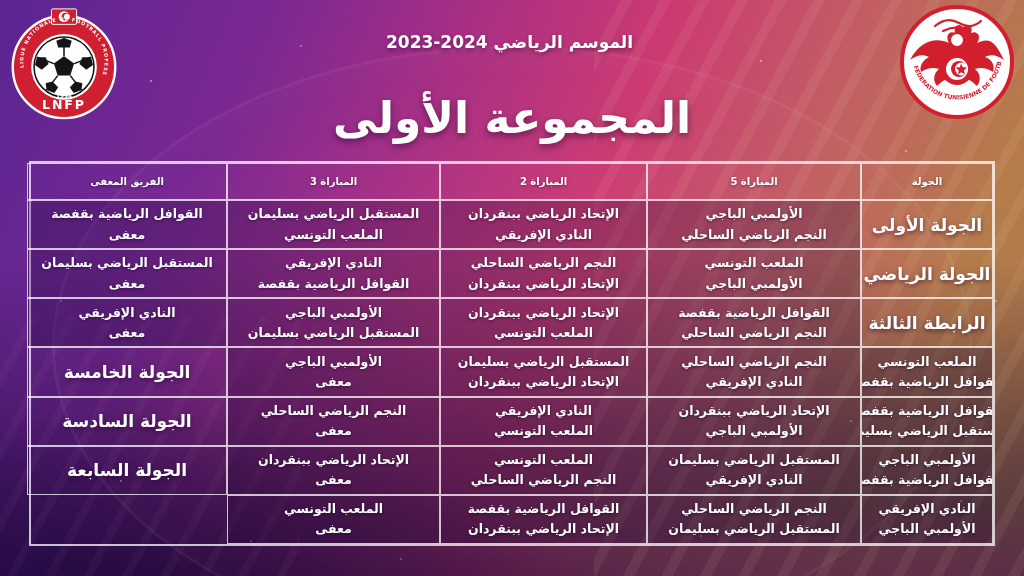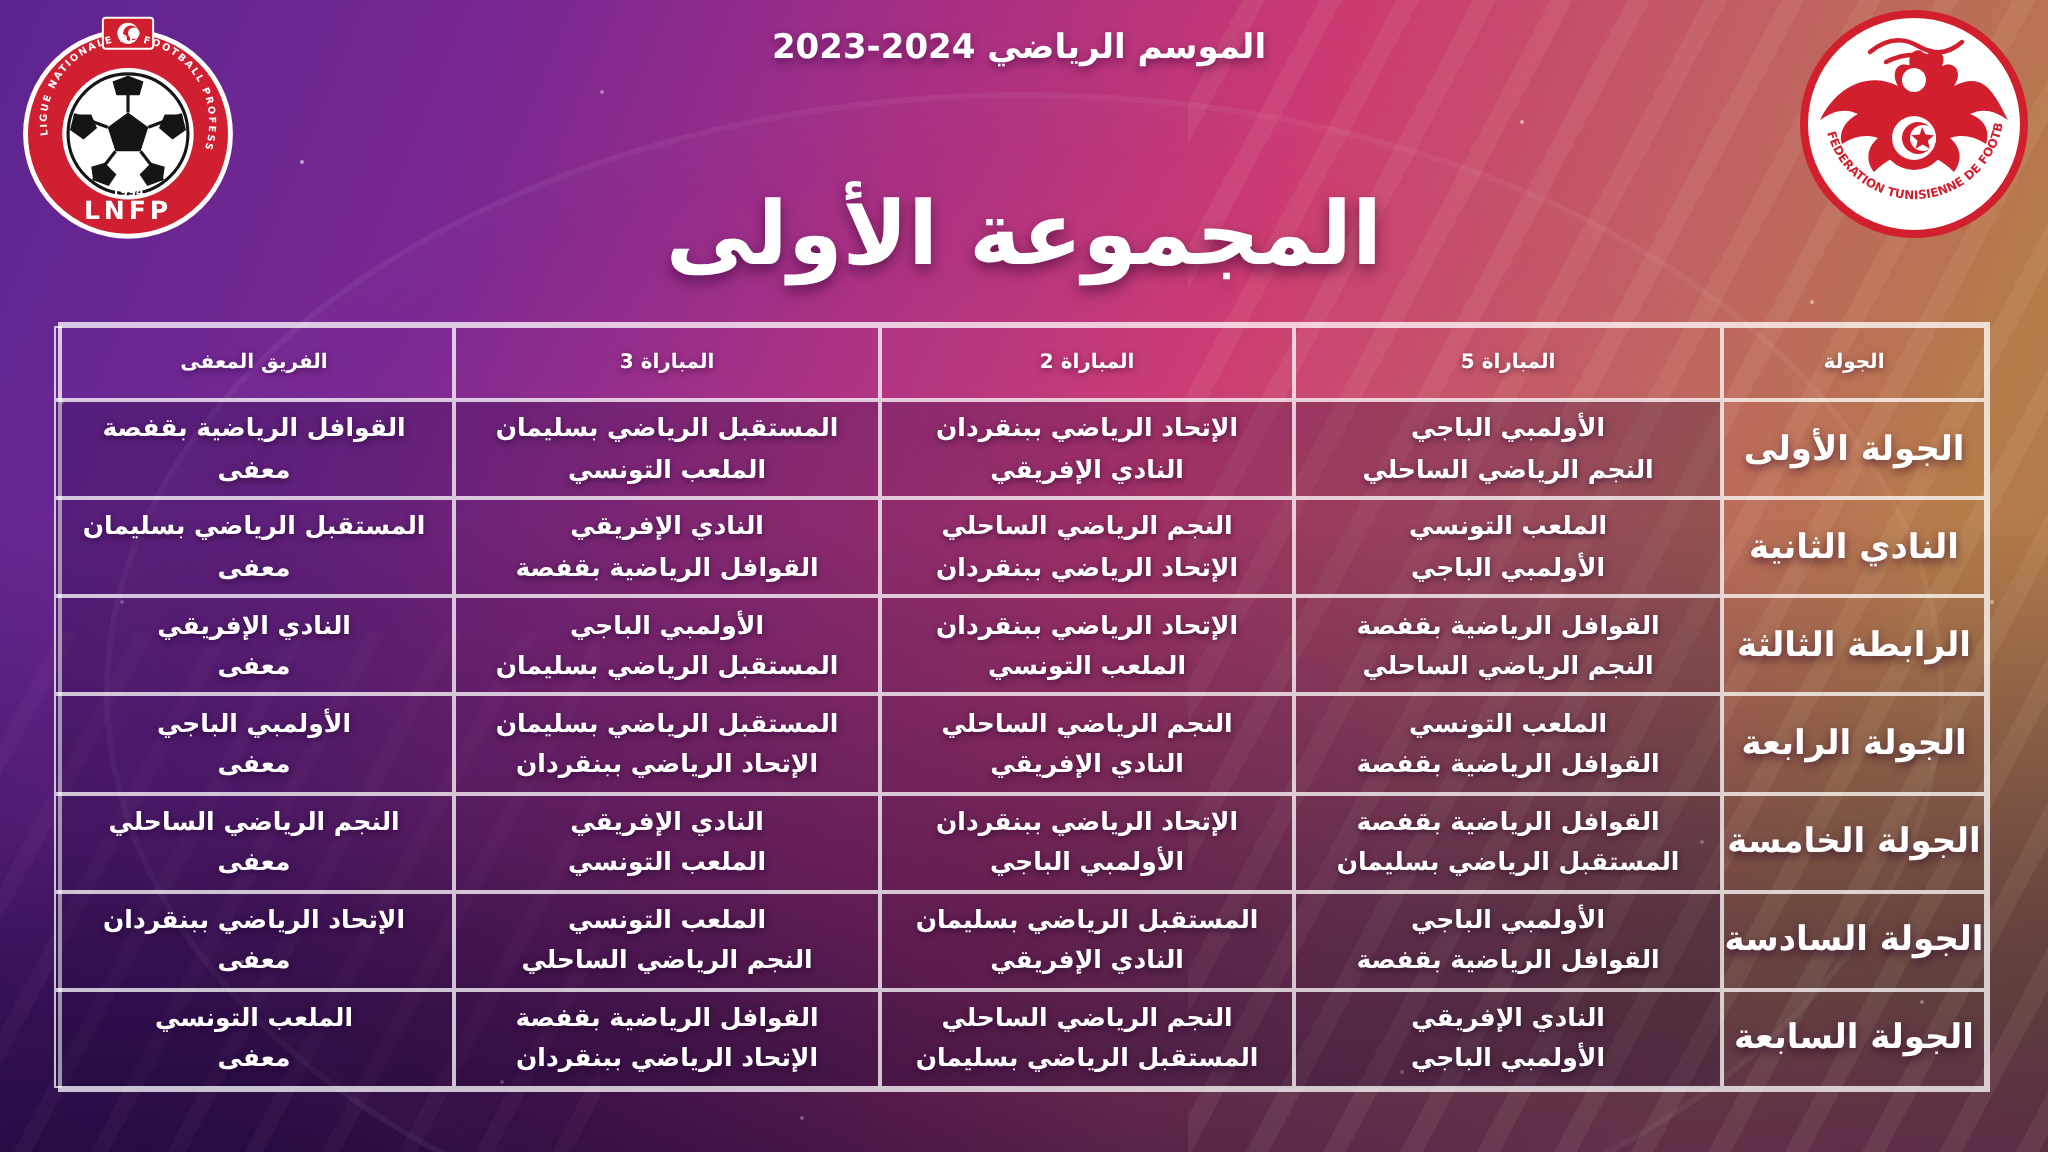--- a/index.html
+++ b/index.html
@@ -20,21 +20,21 @@
   .stripes-left{position:absolute;left:0;bottom:0;width:300px;height:260px;pointer-events:none;opacity:.35;
     background:repeating-linear-gradient(118deg, rgba(255,255,255,0) 0 26px, rgba(255,180,220,.10) 26px 34px);}
   .sparkles{position:absolute;left:0;top:0;width:2px;height:2px;border-radius:50%;pointer-events:none;
     box-shadow:150px 80px rgba(255,255,255,.55),300px 45px rgba(255,255,255,.4),520px 120px rgba(255,255,255,.5),
       760px 60px rgba(255,240,200,.6),905px 150px rgba(255,240,200,.55),985px 90px rgba(255,240,200,.5),
       60px 300px rgba(255,255,255,.35),120px 480px rgba(255,255,255,.4),850px 420px rgba(255,220,235,.45),
       960px 500px rgba(255,220,235,.4),700px 535px rgba(255,255,255,.35),400px 558px rgba(255,255,255,.3),
       250px 540px rgba(255,255,255,.3),995px 300px rgba(255,240,200,.5),30px 200px rgba(255,255,255,.35);}
   .titles{position:absolute;left:130px;right:135px;top:12px;text-align:center;direction:rtl;}
   .main-title{font-size:27px;font-weight:bold;letter-spacing:0;text-shadow:0 2px 5px rgba(45,0,45,.55);margin:0;}
-  .sub-title{font-size:17px;font-weight:bold;margin-top:2px;text-shadow:0 2px 4px rgba(45,0,45,.5);}
+  .sub-title{font-size:17px;font-weight:bold;margin-top:20px;text-shadow:0 2px 4px rgba(45,0,45,.5);}
   .group-title{position:absolute;left:0;right:0;top:92px;text-align:center;direction:rtl;
     font-size:44px;font-weight:bold;text-shadow:0 3px 7px rgba(45,0,45,.55);}
   .logo{position:absolute;}
   .logo-left{left:6px;top:6px;width:116px;height:116px;}
   .logo-right{right:6px;top:2px;width:122px;height:120px;}
   .fixture-grid{position:absolute;left:29px;top:161px;width:966px;height:385px;display:grid;direction:rtl;
     grid-template-columns:132px 214px 207px 213px 200px;grid-template-rows:37px repeat(7,1fr);
     border:2px solid rgba(255,255,255,.75);box-sizing:border-box;}
   .cell{border:1px solid rgba(255,255,255,.75);display:flex;flex-direction:column;align-items:center;
     justify-content:center;gap:4px;padding:2px 4px;box-sizing:border-box;overflow:hidden;text-align:center;}
@@ -137,21 +137,21 @@
     </div>
   <div class="cell data">
       <span class="team">المستقبل الرياضي بسليمان</span>
       <span class="team">الملعب التونسي</span>
     </div>
   <div class="cell data">
       <span class="team">القوافل الرياضية بقفصة</span>
       <span class="team">معفى</span>
     </div>
 
-  <div class="cell round">النادي الثانية</div>
+  <div class="cell round">الجولة الرياضي</div>
   <div class="cell data">
       <span class="team">الملعب التونسي</span>
       <span class="team">الأولمبي الباجي</span>
     </div>
   <div class="cell data">
       <span class="team">النجم الرياضي الساحلي</span>
       <span class="team">الإتحاد الرياضي ببنقردان</span>
     </div>
   <div class="cell data">
       <span class="team">النادي الإفريقي</span>
@@ -173,21 +173,20 @@
     </div>
   <div class="cell data">
       <span class="team">الأولمبي الباجي</span>
       <span class="team">المستقبل الرياضي بسليمان</span>
     </div>
   <div class="cell data">
       <span class="team">النادي الإفريقي</span>
       <span class="team">معفى</span>
     </div>
 
-  <div class="cell round">الجولة الرابعة</div>
   <div class="cell data">
       <span class="team">الملعب التونسي</span>
       <span class="team">القوافل الرياضية بقفصة</span>
     </div>
   <div class="cell data">
       <span class="team">النجم الرياضي الساحلي</span>
       <span class="team">النادي الإفريقي</span>
     </div>
   <div class="cell data">
       <span class="team">المستقبل الرياضي بسليمان</span>

